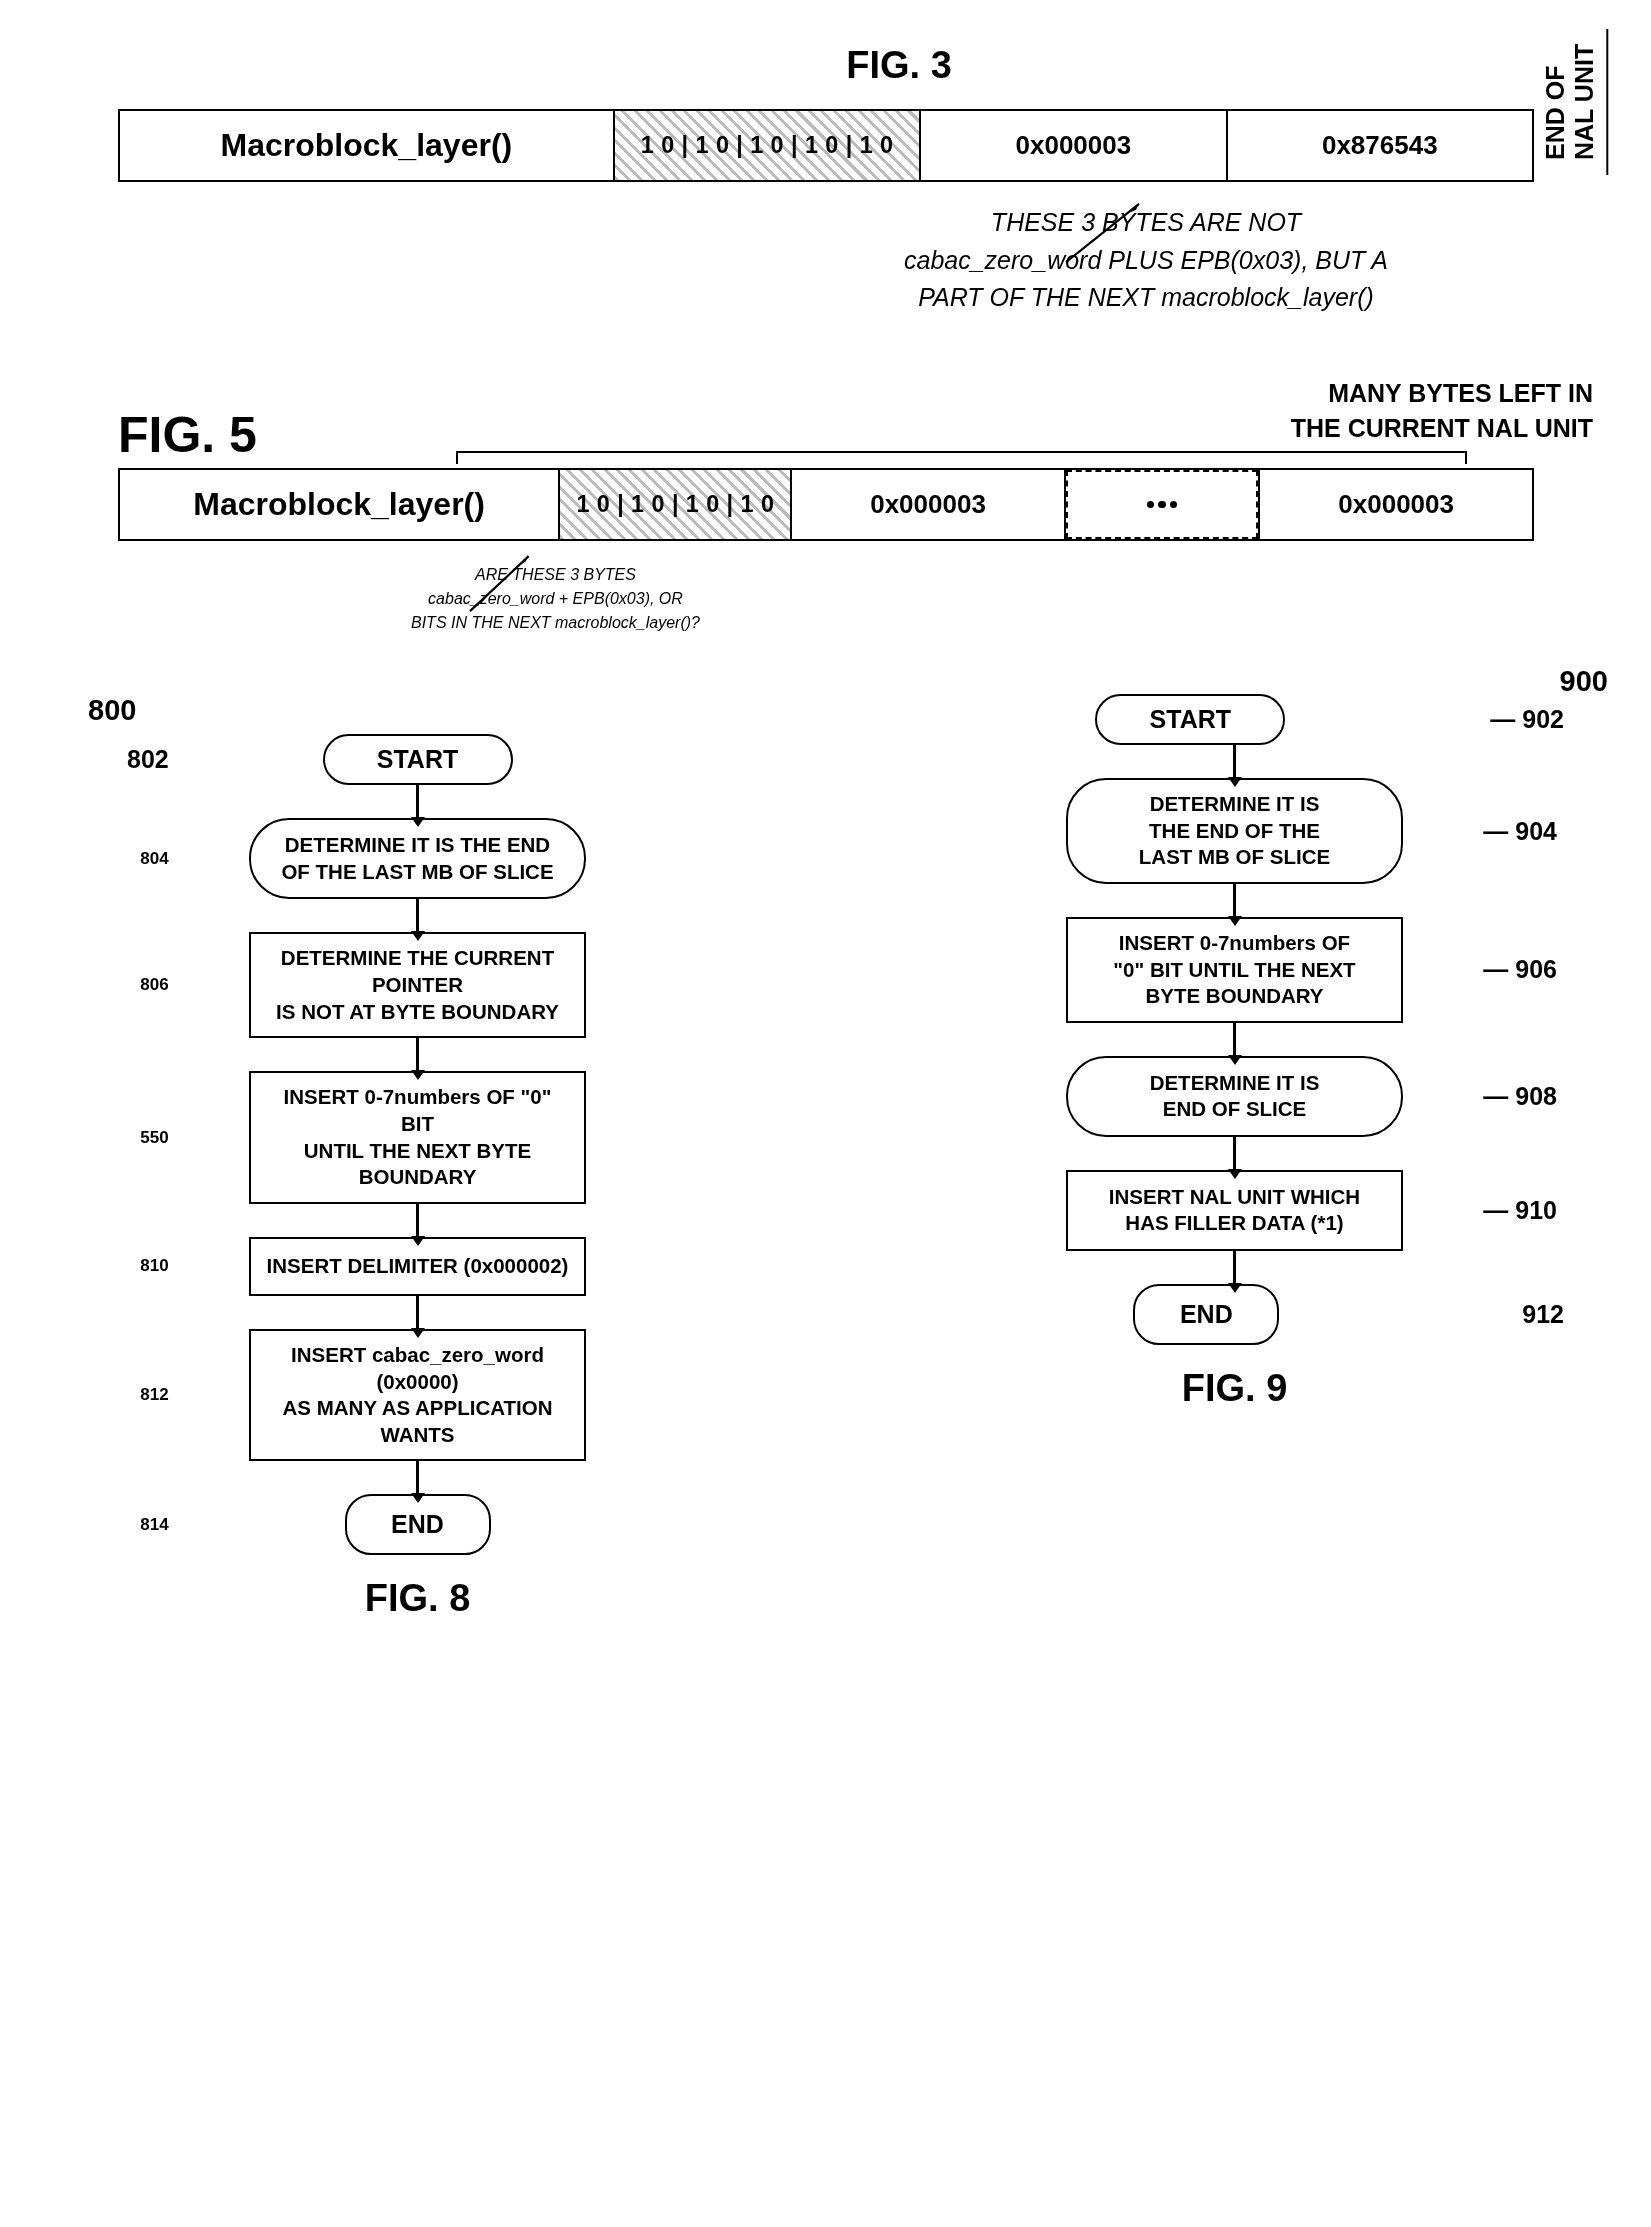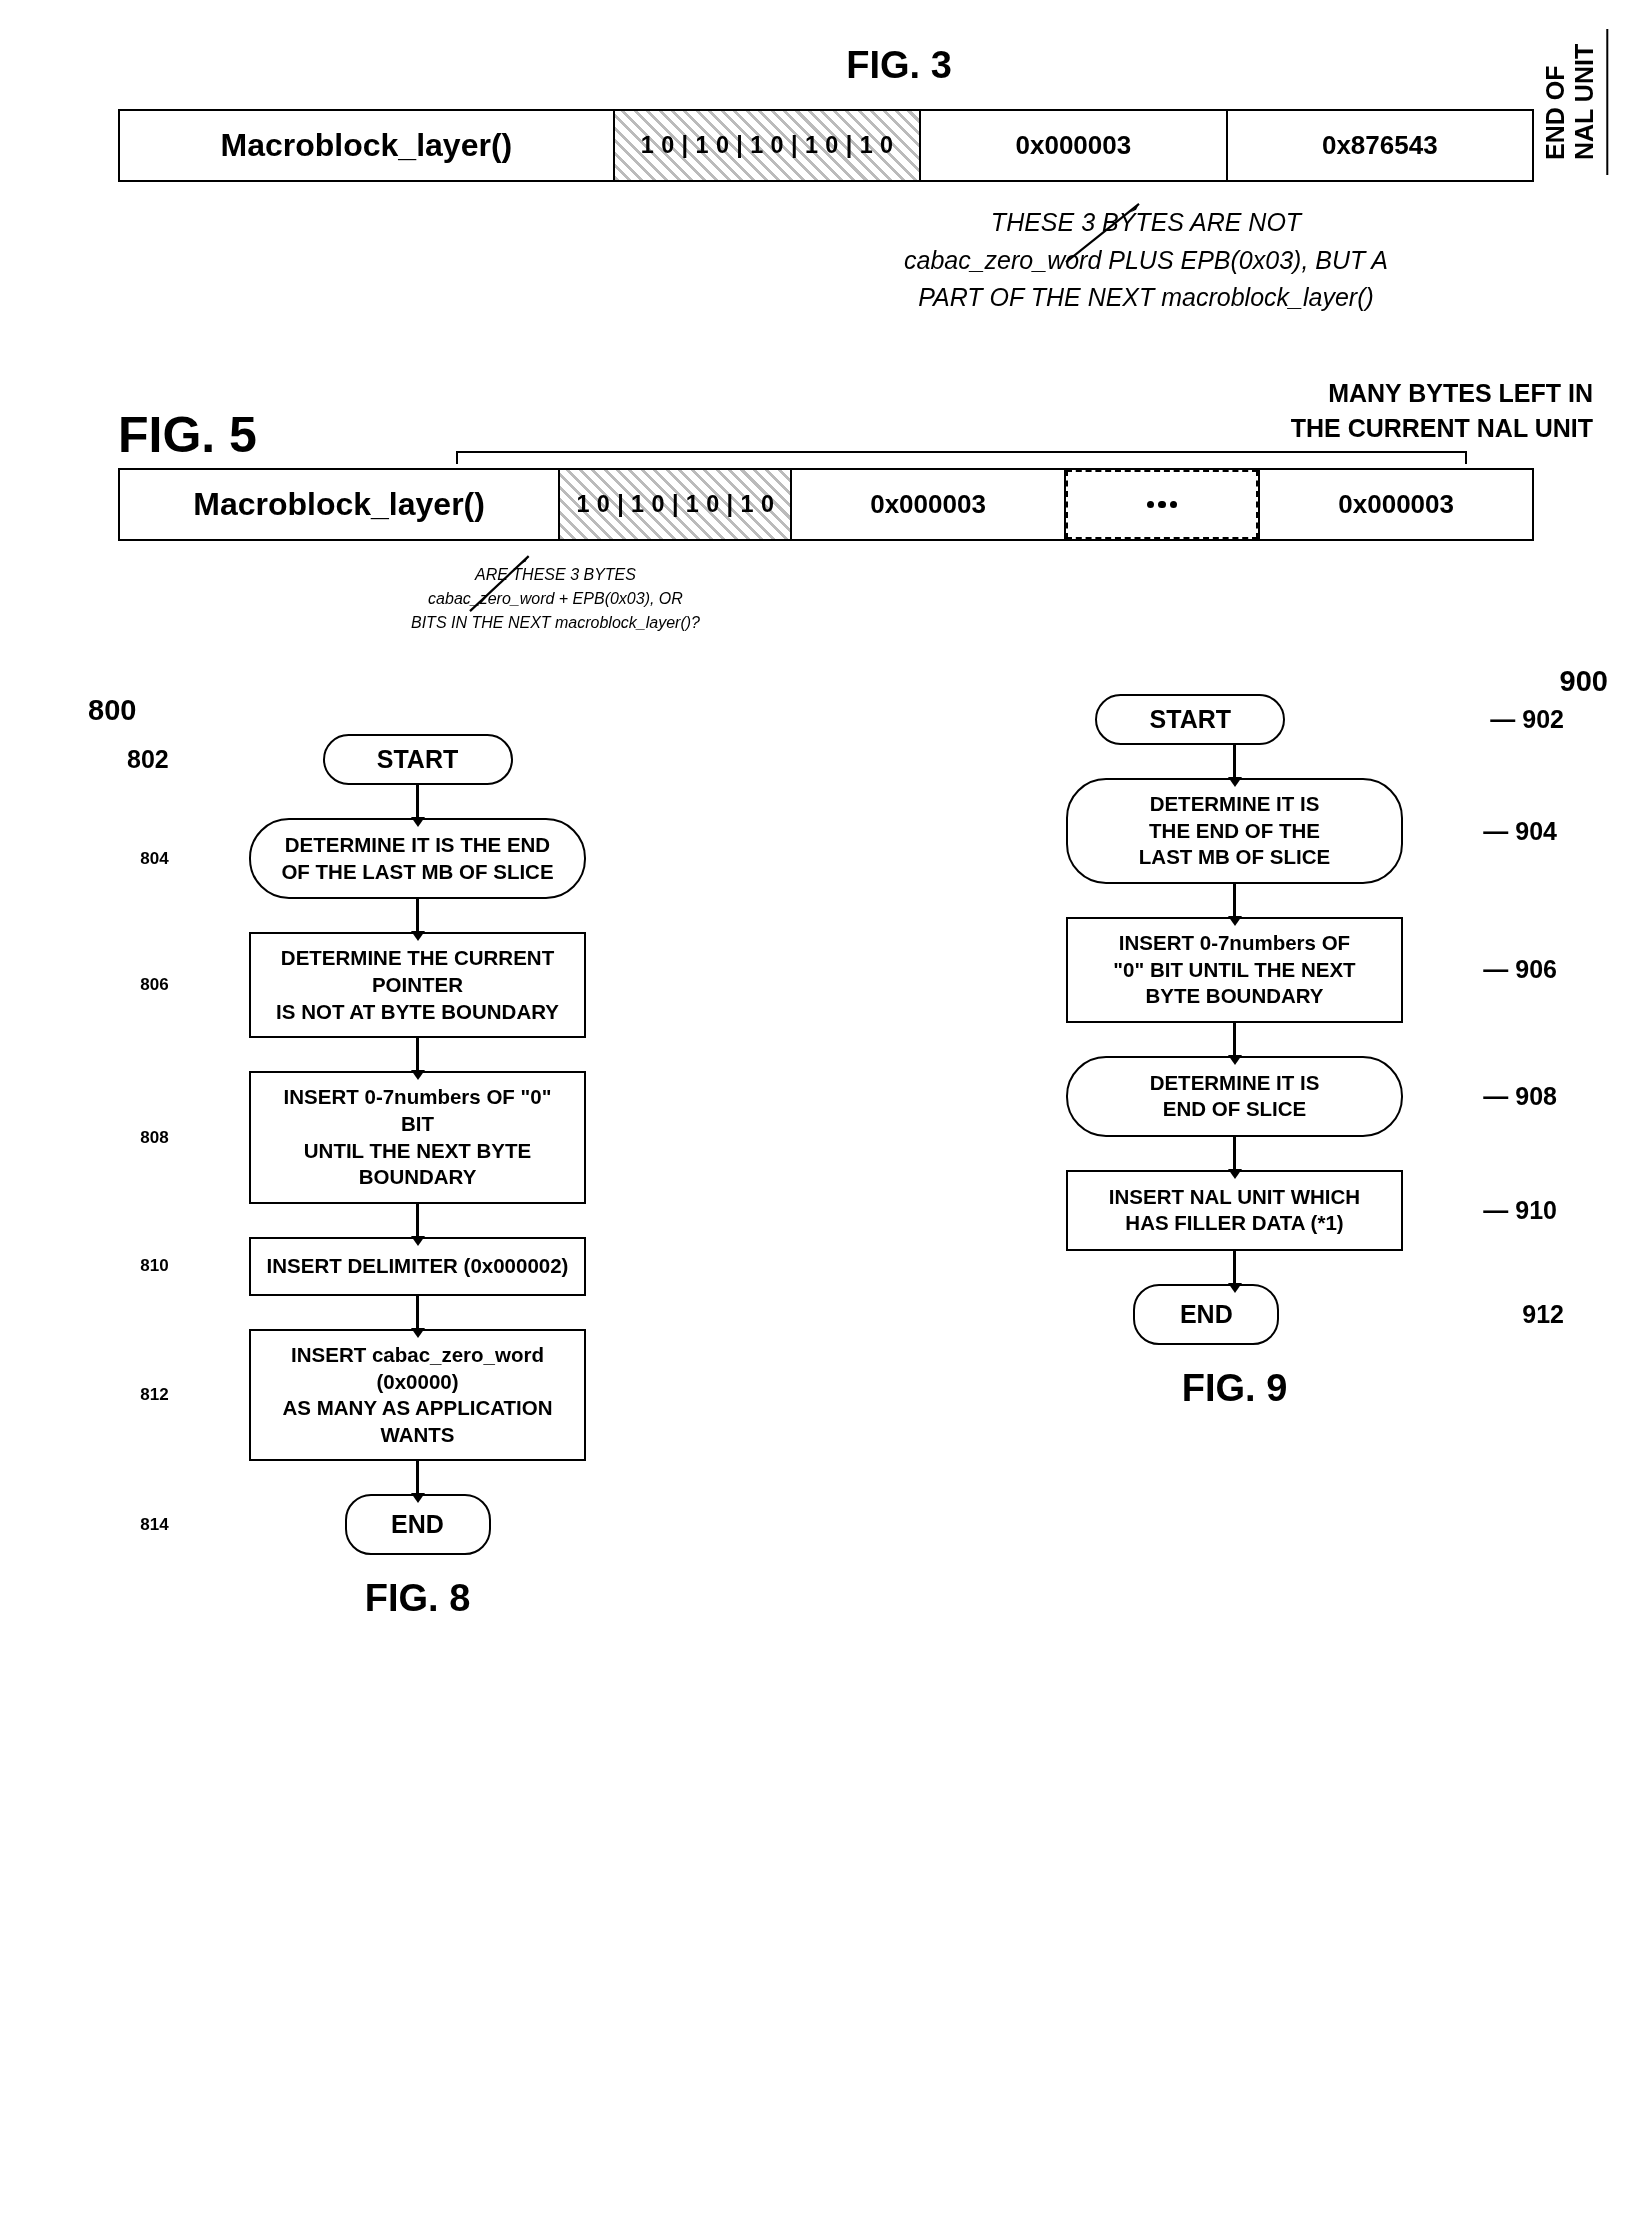--- a/index.html
+++ b/index.html
@@ -394,21 +394,21 @@
           </div>
         </div>
         <div class="label-right"></div>
       </div>
 
       <div style="display:flex; justify-content:center; margin: 0 88px;">
         <div class="arrow-down"></div>
       </div>
 
       <div class="label-node-row">
-        <div class="label-left">808</div>
+        <div class="label-left">550</div>
         <div class="node-center">
           <div class="fc-node fc-process" style="text-align:center; line-height:1.3;">
             INSERT 0-7numbers OF "0" BIT<br>UNTIL THE NEXT BYTE BOUNDARY
           </div>
         </div>
         <div class="label-right"></div>
       </div>
 
       <div style="display:flex; justify-content:center; margin: 0 88px;">
         <div class="arrow-down"></div>

